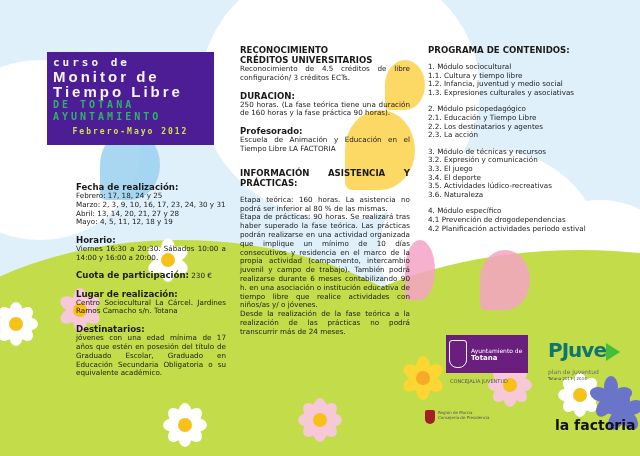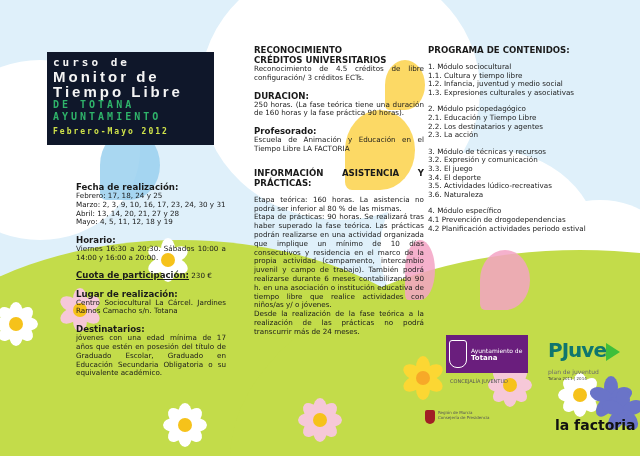--- a/index.html
+++ b/index.html
@@ -6,32 +6,32 @@
   html, body { width:640px; height:456px; overflow:hidden; }
   body { position:relative; background:#dff0fa; font-family:"DejaVu Sans", sans-serif; color:#1a1a1a; }
   .bg { position:absolute; inset:0; overflow:hidden; }
   .cloud { position:absolute; background:#ffffff; border-radius:50%; }
   .hill { position:absolute; background:#c3dc4a; border-radius:50%; }
   .butterfly { position:absolute; border-radius:50% 50% 50% 10%; opacity:0.85; }
   .flower { position:absolute; width:40px; height:40px; }
   .flower .petal { position:absolute; left:50%; top:50%; width:14px; height:22px; margin:-22px 0 0 -7px; border-radius:50%; transform-origin:7px 22px; }
   .flower .center { position:absolute; left:50%; top:50%; width:14px; height:14px; margin:-7px 0 0 -7px; border-radius:50%; background:#f6c21a; }
 
-  .title-box { position:absolute; left:47px; top:52px; width:167px; height:93px; background:#0f172a; padding:4px 6px; }
+  .title-box { position:absolute; left:47px; top:52px; width:167px; height:93px; background:#4c1d95; padding:4px 6px; }
   .title-box .l1 { color:#f4f4f4; font-family:"DejaVu Sans Mono", monospace; font-weight:bold; font-size:11px; letter-spacing:3px; line-height:13px; }
   .title-box .l2 { color:#f4f4f4; font-family:Liberation Sans, sans-serif; font-weight:bold; font-size:15px; letter-spacing:3px; line-height:15px; }
   .title-box .l3 { color:#2fb36a; font-family:"DejaVu Sans Mono", monospace; font-weight:bold; font-size:10px; letter-spacing:3px; line-height:12px; }
-  .title-box .l4 { color:#cfe24a; font-family:"DejaVu Sans Mono", monospace; font-weight:bold; font-size:8px; letter-spacing:2px; line-height:14px; margin-top:2px; }
+  .title-box .l4 { color:#cfe24a; font-family:"DejaVu Sans Mono", monospace; font-weight:bold; font-size:8px; letter-spacing:2px; line-height:14px; margin-top:2px;text-align:center; }
 
   .col { position:absolute; font-size:7.2px; line-height:8.8px; }
   .col h4 { font-size:8.6px; font-weight:bold; line-height:10px; }
   .col .sec { margin-bottom:8px; }
   .col p { text-align:justify; }
   .col1 { left:76px; top:182px; width:150px; }
-  .col2 { left:254px; top:45px; width:170px; }
+  .col2 { left:240px; top:45px; width:170px; }
   .col3 { left:428px; top:45px; width:200px; }
   .col3 .list div { line-height:8.6px; }
   .link { color:#1a2fc2; text-decoration:underline; font-weight:bold; font-size:8.5px; }
 
   .logo-ayto { position:absolute; left:446px; top:335px; width:82px; height:38px; background:#6a1e7d; color:#fff; font-size:6px; display:flex; align-items:center; gap:4px; padding:3px; }
   .logo-ayto .crest { width:18px; height:28px; border:1px solid #fff; border-radius:3px 3px 8px 8px; }
   .concejalia { position:absolute; left:450px; top:378px; font-size:5px; color:#555; }
   .murcia { position:absolute; left:425px; top:410px; font-size:4px; color:#555; display:flex; gap:3px; width:110px; }
   .murcia .shield { width:10px; height:14px; background:#a11f25; border-radius:2px 2px 5px 5px; flex-shrink:0; }
   .pjuve { position:absolute; left:548px; top:338px; font-size:20px; font-weight:bold; color:#0f766e; letter-spacing:-1px; }
@@ -169,21 +169,21 @@
     <div>Febrero: 17, 18, 24 y 25</div>
     <div>Marzo: 2, 3, 9, 10, 16, 17, 23, 24, 30 y 31</div>
     <div>Abril: 13, 14, 20, 21, 27 y 28</div>
     <div>Mayo: 4, 5, 11, 12, 18 y 19</div>
   </div>
   <div class="sec">
     <h4>Horario:</h4>
     <p>Viernes 16:30 a 20:30. Sábados 10:00 a 14:00 y 16:00 a 20:00.</p>
   </div>
   <div class="sec">
-    <span style="font-weight:bold;font-size:8.6px;text-decoration:underline;">Cuota de participación:</span>
+    <span style="font-weight:bold;font-size:8.6px;">Cuota de participación:</span>
     <span>230 €</span>
   </div>
   <div class="sec">
     <h4>Lugar de realización:</h4>
     <p>Centro Sociocultural La Cárcel. Jardines Ramos Camacho s/n. Totana</p>
   </div>
   <div class="sec">
     <h4>Destinatarios:</h4>
     <p>jóvenes con una edad mínima de 17 años que estén en posesión del título de Graduado Escolar, Graduado en Educación Secundaria Obligatoria o su equivalente académico.</p>
   </div>

